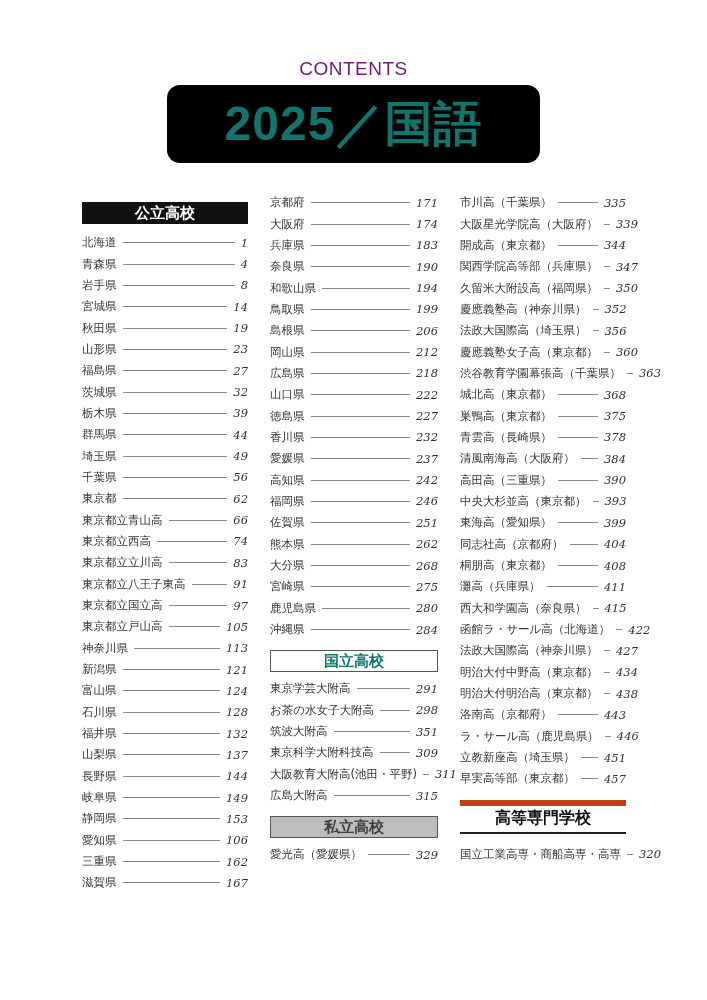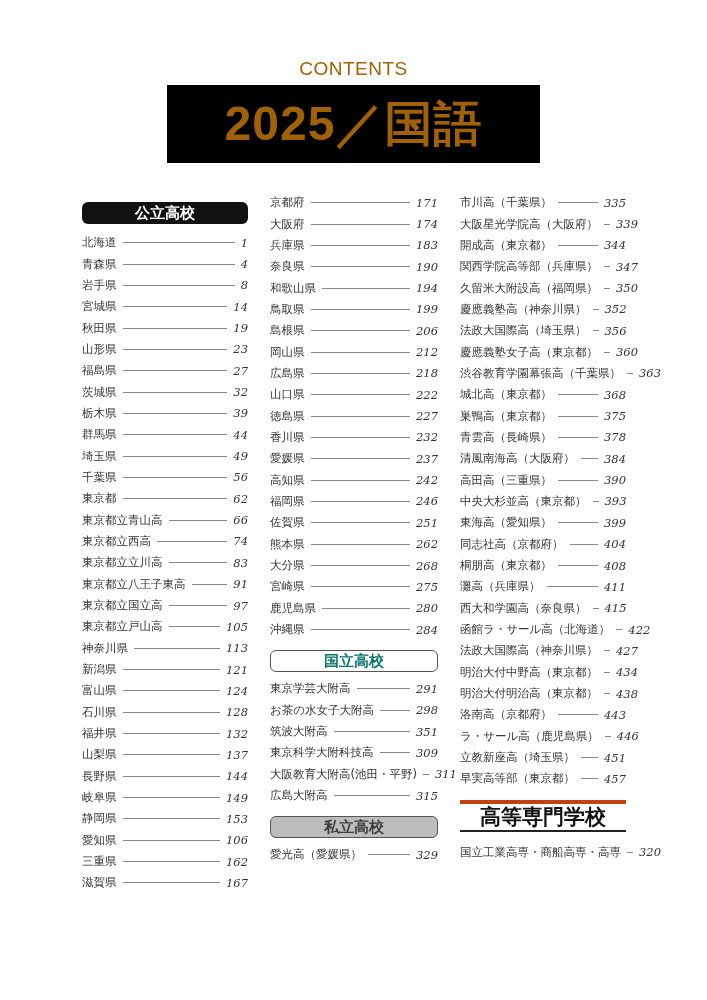--- a/index.html
+++ b/index.html
@@ -1,38 +1,38 @@
 <!DOCTYPE html>
 <html><head>
 <meta charset="utf-8">
 <style>
   html, body { margin: 0; padding: 0; background: #ffffff; }
   body { width: 707px; height: 1000px; position: relative; overflow: hidden;
          font-family: "DejaVu Sans", "Liberation Sans", sans-serif; color: #222; }
   .contents-label { position: absolute; top: 58px; left: 0; width: 707px; text-align: center;
-         font-family: "Liberation Sans", sans-serif; font-size: 19px; letter-spacing: 0.5px; color: #a16207; }
+         font-family: "Liberation Sans", sans-serif; font-size: 19px; letter-spacing: 0.5px; color: #701a75; }
   .title-box { position: absolute; left: 167px; top: 85px; width: 373px; height: 78px; background: #000;
-         color: #a16207; display: flex; align-items: center; justify-content: center;
-         font-family: "Liberation Sans", sans-serif; font-weight: bold; font-size: 48px; letter-spacing: 1px; }
+         color: #0f766e; display: flex; align-items: center; justify-content: center;
+         font-family: "Liberation Sans", sans-serif; font-weight: bold; font-size: 48px; letter-spacing: 1px; border-radius: 13px; }
   .col { position: absolute; top: 192px; }
   .col1 { left: 82px; width: 166px; }
   .col2 { left: 270px; width: 168px; }
   .col3 { left: 460px; width: 166px; }
   .entry { display: flex; align-items: center; height: 21.35px; font-size: 11.5px; white-space: nowrap; }
   .entry .label { flex: 0 0 auto; color: #333; }
   .entry .leader { flex: 1 1 auto; height: 0; border-top: 1px solid #888; margin: 0 6px; min-width: 6px; }
   .entry .page { flex: 0 0 auto; font-family: "DejaVu Serif", "Liberation Serif", serif; font-style: italic;
          font-size: 11.5px; color: #333; text-align: right; }
-  .hdr { height: 22px; border-radius: 6px; display: flex; align-items: center; justify-content: center;
+  .hdr { height: 22px; border-radius: 0; display: flex; align-items: center; justify-content: center;
          font-weight: bold; font-size: 15px; box-sizing: border-box; }
   .hdr-black { background: #111; color: #fff; margin: 10px 0 8px 0; }
   .hdr-outline { background: #fff; color: #0f766e; border: 1px solid #555; margin: 10px 0 6px 0; }
   .hdr-gray { background: #bdbdbd; color: #404040; border: 1px solid #555; margin: 10px 0 6px 0; }
   .hdr-lines { height: 26px; display: flex; align-items: center; justify-content: center; font-weight: bold;
-         font-size: 21px; color: #111; border-top: 4px solid #c2410c; border-bottom: 2px solid #222; margin: 10px 0 10px 0; }
+         font-size: 16px; color: #111; border-top: 6px solid #c2410c; border-bottom: 2px solid #222; margin: 10px 0 10px 0; }
 </style>
 </head>
 <body>
 
 <div class="contents-label">CONTENTS</div>
 <div class="title-box">
   <span>2025／国語</span>
 </div>
 
 <div class="col col1">

